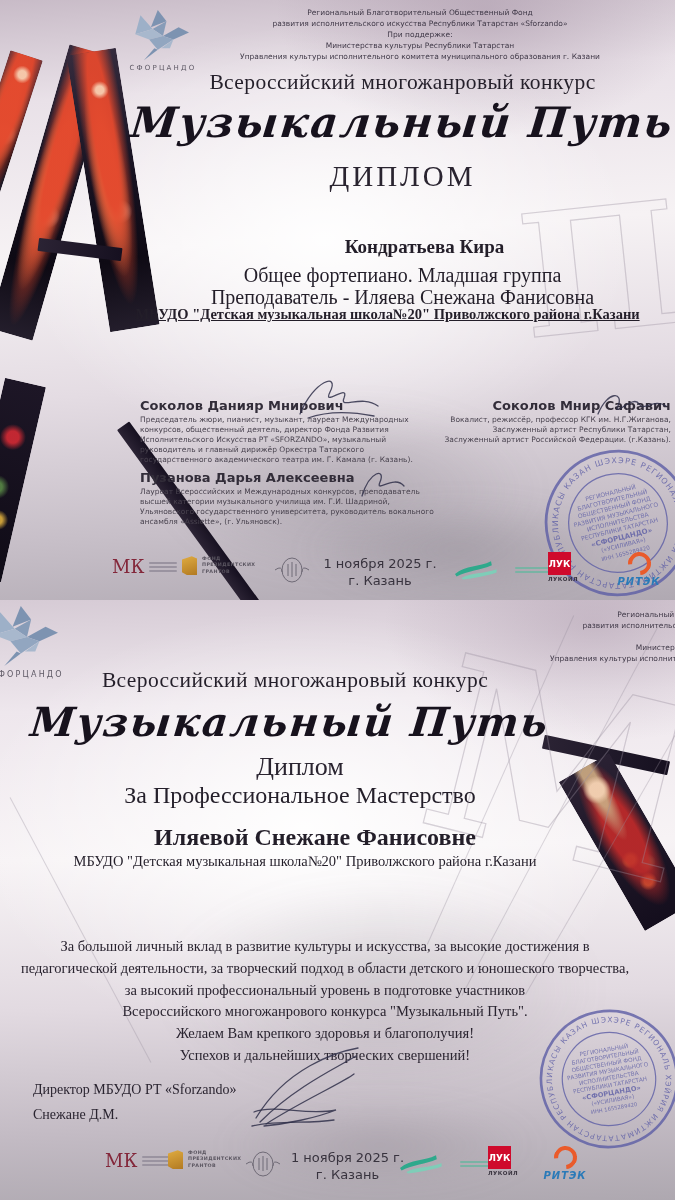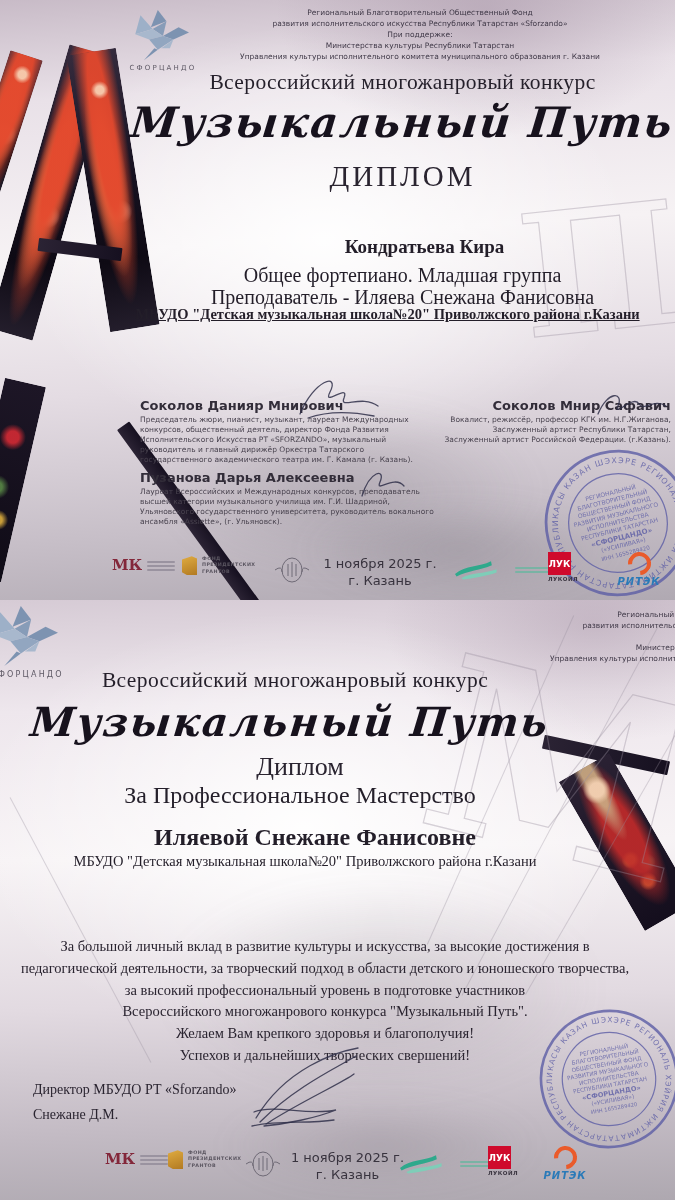--- a/index.html
+++ b/index.html
@@ -34,21 +34,21 @@
   .jury-bio{font-family:"DejaVu Sans",sans-serif;font-size:7.5px;line-height:1.32;color:#49434f;}
   
   .doc-type2{font-size:26px;color:#2a2430;}
   .award2{font-size:24px;color:#241f2a;}
   .recip2{font-size:24px;font-weight:bold;}
   .school2{font-size:14.5px;}
   .body-line{font-size:14.5px;line-height:1.5;color:#2a2430;}
   .signer{font-size:14px;line-height:1.75;color:#2a2430;}
   
   .date-city{font-family:"DejaVu Sans",sans-serif;font-size:13px;line-height:1.3;color:#38333e;text-align:center;}
-  .mk-mark{font-family:"DejaVu Serif",serif;font-weight:bold;font-size:15px;color:#83273a;line-height:1;}
+  .mk-mark{font-family:"DejaVu Serif",serif;font-weight:normal;font-size:18px;color:#83273a;line-height:1;}
   .tiny-bars i{display:block;height:2px;background:#9a93a0;margin:2px 0;border-radius:1px;}
   .grants-shape{width:15px;height:19px;background:linear-gradient(160deg,#e0ac41,#b27a22);clip-path:polygon(0 18%,65% 0,100% 12%,100% 100%,35% 100%,0 84%);}
   .grants-text{font-family:"DejaVu Sans",sans-serif;font-size:4.8px;font-weight:bold;letter-spacing:.4px;color:#5a5560;line-height:1.35;}
   .lukoil-sq{width:23px;height:23px;background:#cf0a2c;color:#fff;font-family:"DejaVu Sans",sans-serif;font-weight:bold;font-size:9px;display:flex;align-items:center;justify-content:center;}
   .lukoil-name{font-family:"DejaVu Sans",sans-serif;font-size:5.5px;font-weight:bold;color:#3a3540;letter-spacing:.5px;text-align:center;margin-top:1px;}
   .ritek-arc{width:15px;height:15px;border:4px solid #ea5b2b;border-bottom-color:transparent;border-radius:50%;transform:rotate(40deg);margin:0 auto;}
   .ritek-name{font-family:"DejaVu Sans",sans-serif;font-size:10px;font-weight:bold;font-style:italic;color:#2a7ab8;letter-spacing:1px;margin-top:1px;}
   
   .logo-caption{font-family:"DejaVu Sans",sans-serif;font-size:7px;letter-spacing:2.2px;color:#5f5a66;text-align:center;margin-top:2px;}
   

